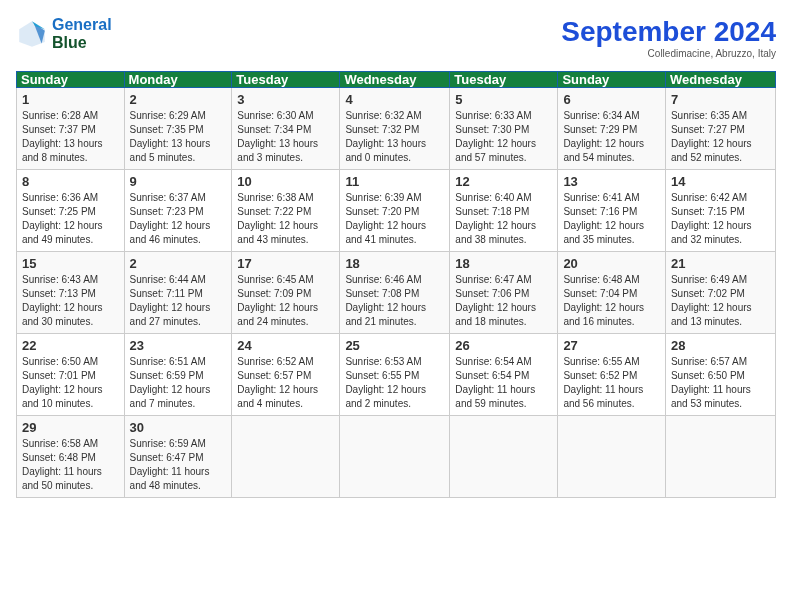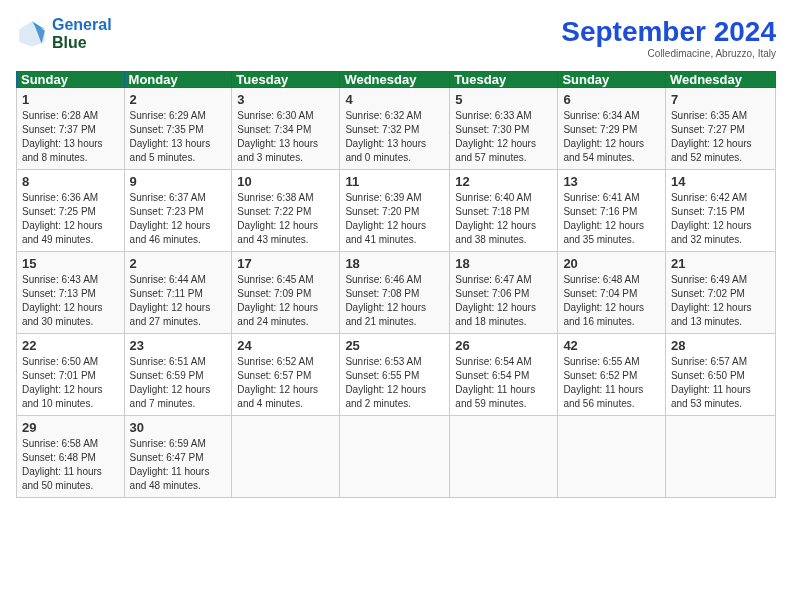--- a/index.html
+++ b/index.html
@@ -331,21 +331,21 @@
       </td>
         <td>
         <span class="day-num">26</span>
         <div class="day-info">
           Sunrise: 6:54 AM<br>
           Sunset: 6:54 PM<br>
           Daylight: 11 hours and 59 minutes.
         </div>
       </td>
         <td>
-        <span class="day-num">42</span>
+        <span class="day-num">27</span>
         <div class="day-info">
           Sunrise: 6:55 AM<br>
           Sunset: 6:52 PM<br>
           Daylight: 11 hours and 56 minutes.
         </div>
       </td>
         <td>
         <span class="day-num">28</span>
         <div class="day-info">
           Sunrise: 6:57 AM<br>

